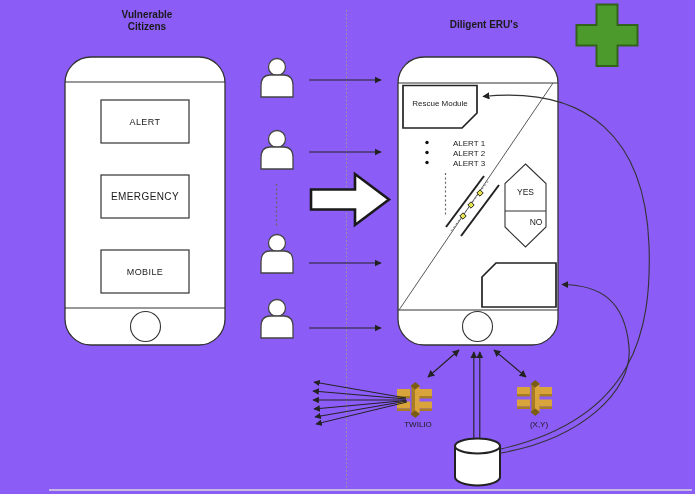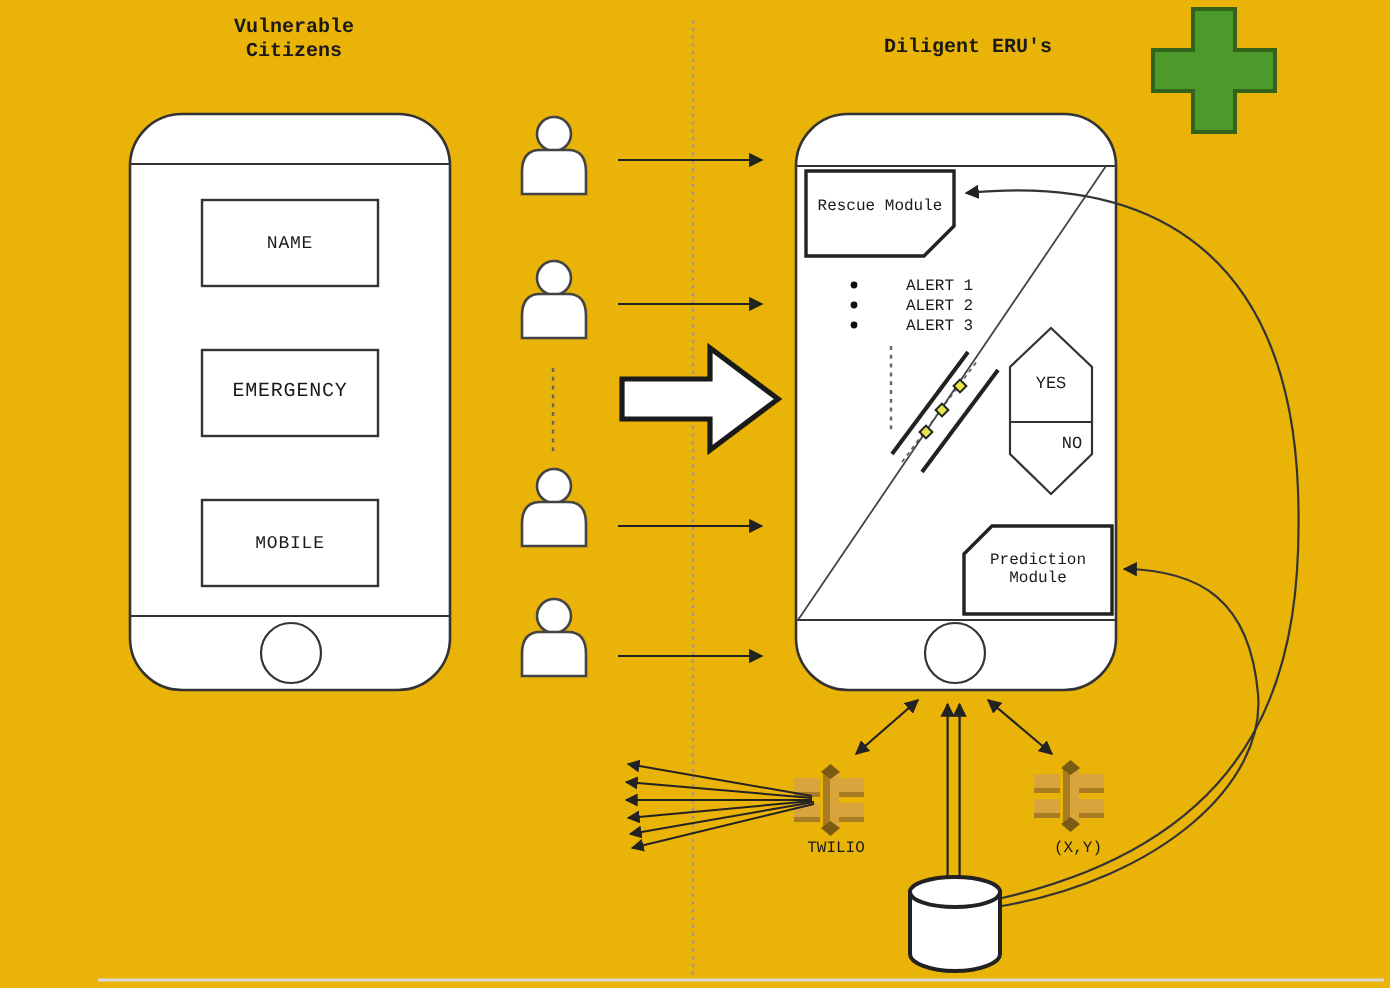--- a/index.html
+++ b/index.html
@@ -1,17 +1,17 @@
 <!DOCTYPE html>
 <html><head>
 <meta charset="utf-8">
 <style>
   html,body{margin:0;padding:0;background:#fff;}
-  .stage{position:relative;width:695px;height:494px;background:#eab308;overflow:hidden;
-         font-family:Liberation Mono, monospace;color:#1a1a1a;}
+  .stage{position:relative;width:695px;height:494px;background:#8b5cf6;overflow:hidden;
+         font-family:Liberation Sans, sans-serif;color:#1a1a1a;}
   .stage svg.layer{position:absolute;left:0;top:0;}
   .lbl{position:absolute;display:flex;align-items:center;justify-content:center;
        text-align:center;color:#1a1a1a;white-space:pre-line;}
   .bold{font-weight:bold;}
   .left-align{justify-content:flex-start;text-align:left;margin-left:20px;}
   .plus{stroke:#33621A;stroke-width:2;}
   .frame{fill:#fff;stroke:#333;stroke-width:1.3;}
   .thin{stroke:#333;stroke-width:1.1;fill:none;}
   .box{fill:#fff;stroke:#333;stroke-width:1.2;}
   .module{fill:#fff;stroke:#222;stroke-width:1.7;}
@@ -150,31 +150,30 @@
     <line x1="406" y1="400" x2="313" y2="400" class="fanline" marker-end="url(#ah)"></line>
     <line x1="406" y1="400.5" x2="314" y2="409" class="fanline" marker-end="url(#ah)"></line>
     <line x1="407" y1="401" x2="315" y2="417" class="fanline" marker-end="url(#ah)"></line>
     <line x1="407" y1="402" x2="316" y2="424" class="fanline" marker-end="url(#ah)"></line>
   </g>
 </svg>
 
 <div class="lbl bold" style="left:102px;top:9px;width:90px;font-size:10px;line-height:12px;">Vulnerable Citizens</div>
 <div class="lbl bold" style="left:434px;top:19px;width:100px;font-size:10px;">Diligent ERU's</div>
 
-<div class="lbl" style="left:101px;top:100px;width:88px;height:43px;font-size:9px;letter-spacing:0.4px;">NAME</div>
+<div class="lbl" style="left:101px;top:100px;width:88px;height:43px;font-size:9px;letter-spacing:0.4px;">ALERT</div>
 <div class="lbl" style="left:101px;top:175px;width:88px;height:43px;font-size:10px;letter-spacing:0.4px;">EMERGENCY</div>
 <div class="lbl" style="left:101px;top:250px;width:88px;height:43px;font-size:9px;letter-spacing:0.4px;text-align:right;">MOBILE</div>
 
 <div class="lbl" style="left:403px;top:91px;width:74px;height:24px;font-size:8px;">Rescue Module</div>
 
 <div class="lbl left-align" style="left:433px;top:138.5px;width:45px;height:9px;font-size:8px;">ALERT 1</div>
 <div class="lbl left-align" style="left:433px;top:148.5px;width:45px;height:9px;font-size:8px;">ALERT 2</div>
 <div class="lbl left-align" style="left:433px;top:158.5px;width:45px;height:9px;font-size:8px;">ALERT 3</div>
 
 <div class="lbl" style="left:505px;top:186px;width:41px;height:12px;font-size:8.5px;">YES</div>
 <div class="lbl" style="left:505px;top:216px;width:62px;height:12px;font-size:8.5px;">NO</div>
 
-<div class="lbl" style="left:482px;top:265px;width:74px;height:40px;font-size:8px;">Prediction Module</div>
 
 <div class="lbl" style="left:392px;top:419px;width:52px;height:10px;font-size:8px;">TWILIO</div>
 <div class="lbl" style="left:513px;top:419px;width:52px;height:10px;font-size:8px;">(X,Y)</div>
 
 </div>
 
 </body></html>

